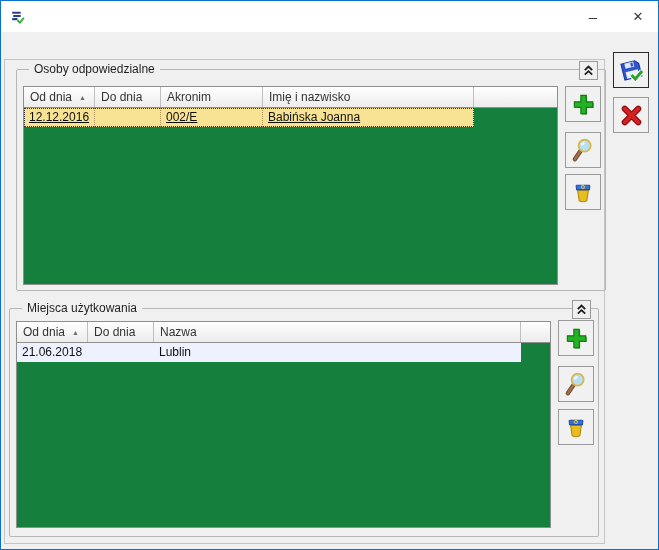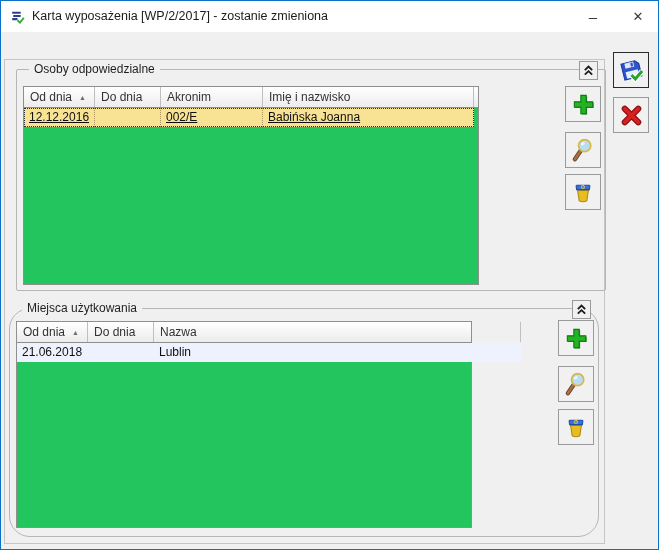--- a/index.html
+++ b/index.html
@@ -20,27 +20,27 @@
   .tab{height:21px;line-height:21px;text-align:center;font-size:12px;color:#1f1f1f;
        border-right:1px solid #d9d9d9;padding:0 10px;position:relative;z-index:3;}
   .tab .num{text-decoration:underline;margin-right:3px;}
   .tab.selected{height:23px;line-height:22px;background:#f0f0f0;
        border:1px solid #9a9a9a;border-bottom:none;padding:0 14px;}
   .panel{position:absolute;left:3px;top:58px;width:601px;height:485px;
          background:#f0f0f0;border:1px solid #c5c5c5;}
   
   .groupbox{position:absolute;left:8px;width:590px;border:1px solid #b6b6b6;border-radius:2px;}
   .gb1{top:68px;height:222px;margin-left:7px;}
-  .gb2{top:307px;height:229px;border-radius:21px;}
+  .gb2{top:307px;height:229px;}
   .gb-label{position:absolute;top:-8px;left:12px;background:#f0f0f0;padding:0 5px;
             font-size:12px;color:#1f1f1f;line-height:14px;}
   .collapse-btn{position:absolute;top:-9px;right:7px;width:19px;height:19px;background:#f0f0f0;
             border:1px solid #9a9a9a;display:flex;align-items:center;justify-content:center;}
   
-  .tablewrap{position:absolute;left:6px;width:456px;background:#22c55e;border:1px solid #8f8f8f;}
+  .tablewrap{position:absolute;left:6px;width:535px;background:#15803d;border:1px solid #8f8f8f;}
   .tw1{top:16px;height:199px;}
   .tw2{top:12px;height:207px;}
   .thead{display:flex;height:21px;background:linear-gradient(#ffffff,#ececec);
          border-bottom:1px solid #8f8f8f;}
   .th{flex:none;font-size:12px;color:#333333;line-height:20px;padding-left:6px;
       border-right:1px solid #bfbfbf;position:relative;white-space:nowrap;overflow:hidden;}
   .th.filler{border-right:none;flex:1;}
   .sort{position:absolute;right:8px;top:1px;font-size:7px;color:#6e6e6e;}
   .trow{display:flex;height:19px;}
   .td{flex:none;font-size:12px;color:#101010;line-height:18px;padding-left:5px;
@@ -67,21 +67,20 @@
 <div class="window">
 
   <div class="titlebar">
     <span class="app-icon">
       <svg width="17" height="17" viewBox="0 0 16 16">
         <path d="M3 4.5 h8 M4 7.5 h7 M3 10.5 h5" stroke="#2b3f8c" stroke-width="2" fill="none"></path>
         <path d="M8 11.5 l2.3 2.3 l3.7 -4.6" stroke="#ffffff" stroke-width="3.4" fill="none"></path>
         <path d="M8 11.5 l2.3 2.3 l3.7 -4.6" stroke="#2fae2f" stroke-width="1.8" fill="none"></path>
       </svg>
     </span>
-    <span class="title-text">Karta wyposażenia [WP/2/2017] - zostanie zmieniona</span>
     <span class="win-btn btn-min">–</span>
     <span class="win-btn btn-close">✕</span>
   </div>
 
 
   <div class="panel"></div>
 
   <div class="groupbox gb1">
     <span class="gb-label">Osoby odpowiedzialne</span>
     <span class="collapse-btn">

